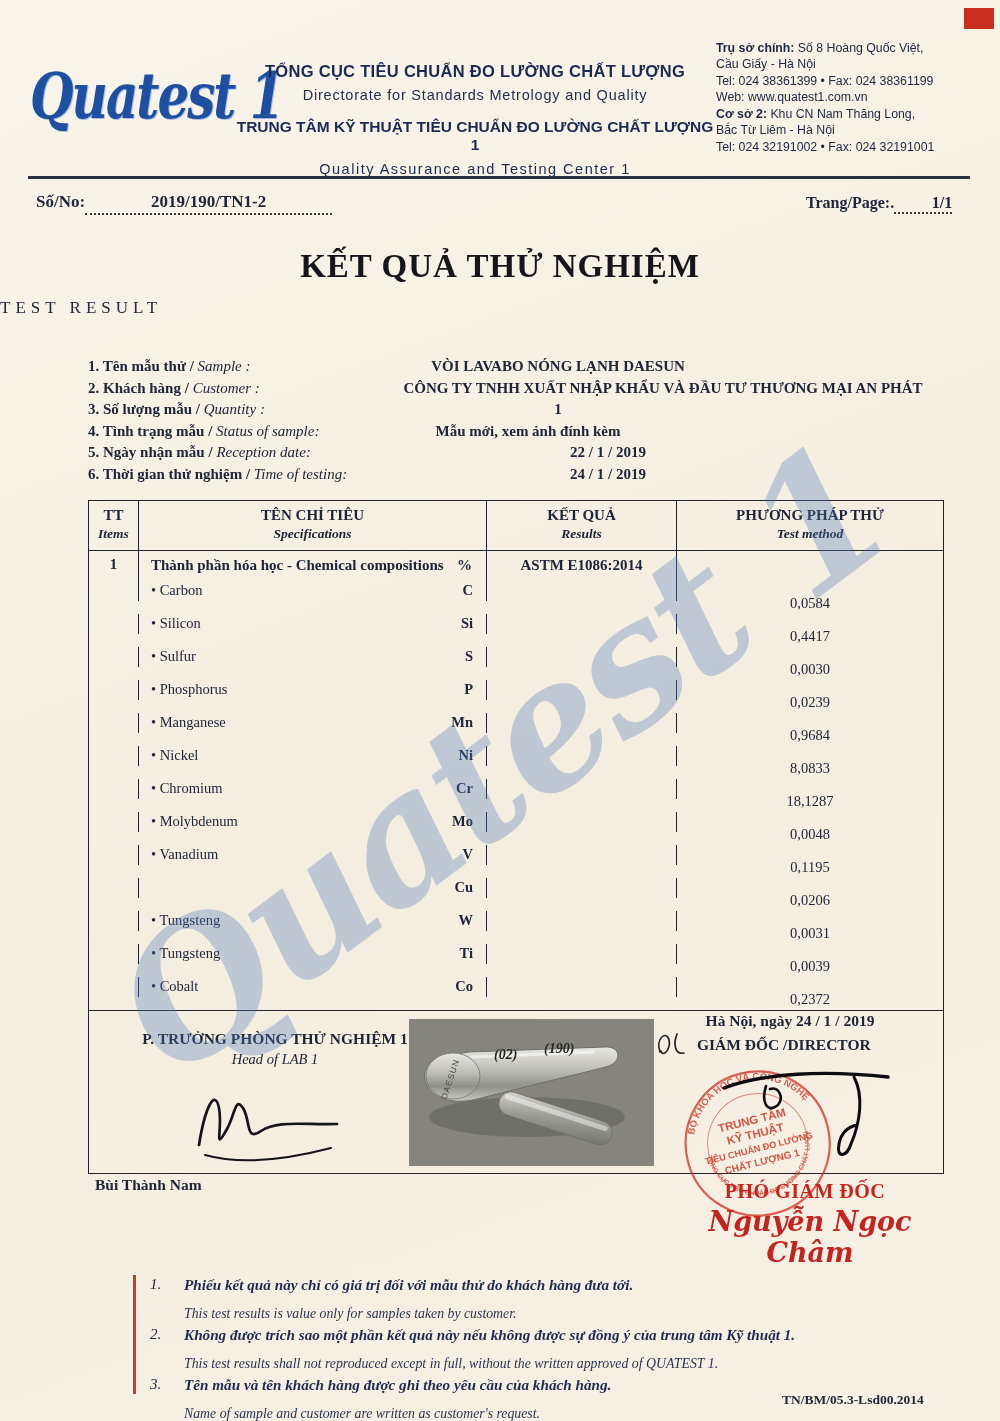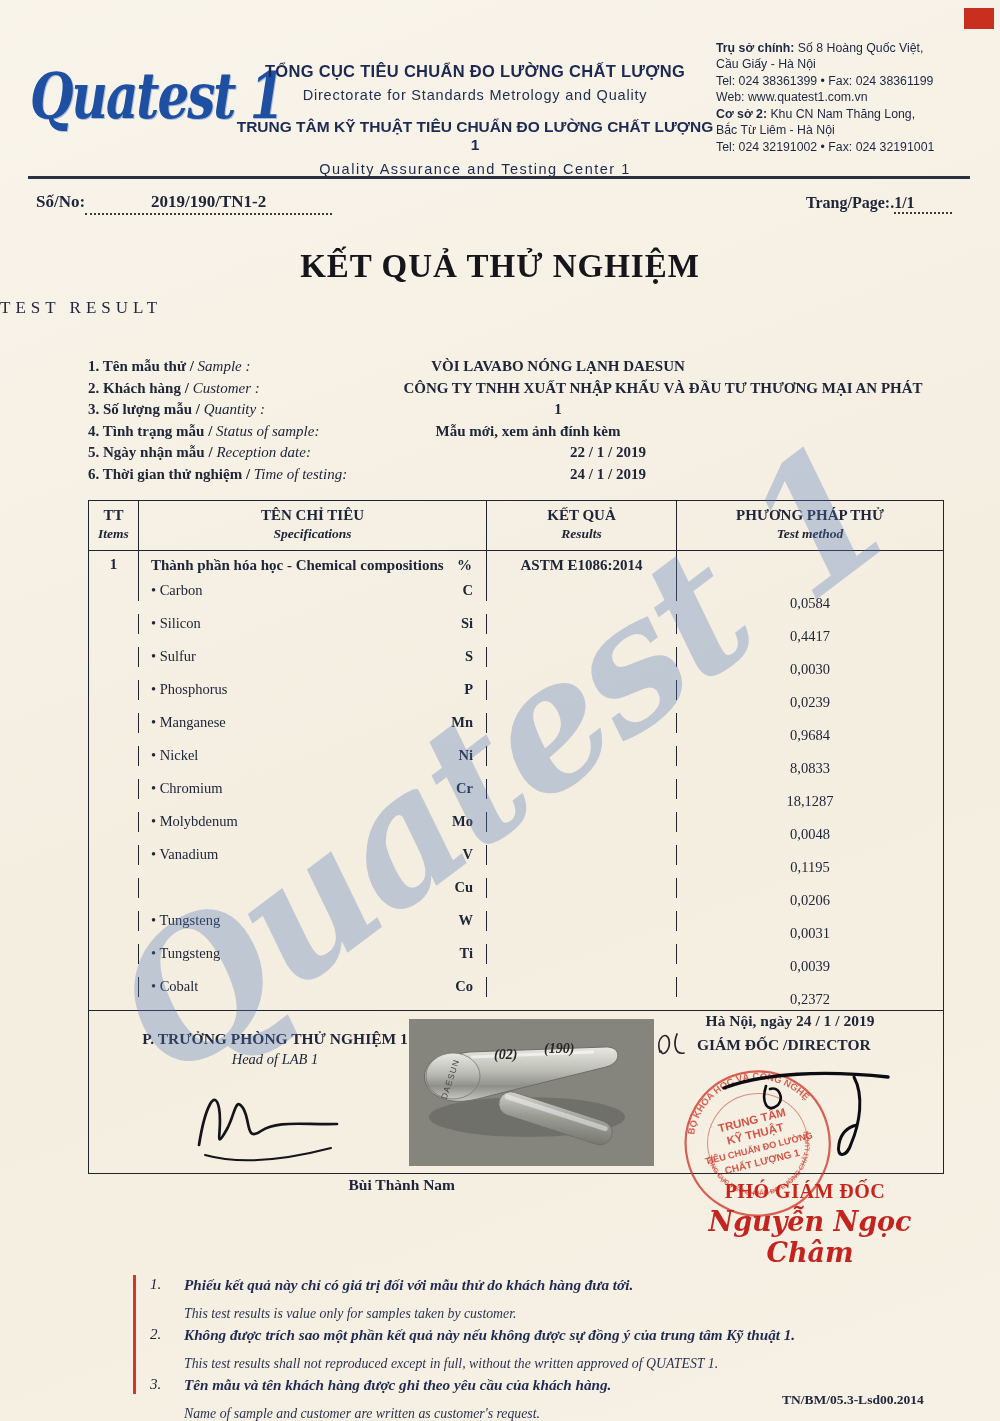--- a/index.html
+++ b/index.html
@@ -18,21 +18,21 @@
   .center-vi{font-size:15.5px;font-weight:bold;margin-top:15px;}
   .center-en{font-size:14.5px;margin-top:7px;letter-spacing:1.5px;}
   .head-contact{position:absolute;left:716px;top:40px;width:252px;
         font-family:"Liberation Sans",sans-serif;font-size:12.3px;line-height:1.34;color:#1d2642;}
   .head-contact .b{font-weight:bold;}
   .head-rule{position:absolute;left:28px;top:176px;width:942px;height:2.5px;background:#2b3040;}
   
   .so-line{position:absolute;left:36px;top:192px;font-size:17px;font-weight:bold;}
   .so-dots{display:inline-block;min-width:235px;border-bottom:2px dotted #3a3a3a;text-align:center;padding:0 6px 1px;}
   .trang-line{position:absolute;left:806px;top:194px;font-size:16px;font-weight:bold;}
-  .trang-dots{display:inline-block;min-width:58px;border-bottom:2px dotted #3a3a3a;text-align:left;}
+  .trang-dots{display:inline-block;min-width:58px;border-bottom:2px dotted #3a3a3a;text-align:right;}
   
   .title-vi{position:absolute;left:0;top:248px;width:100%;text-align:center;font-size:33px;
         font-weight:bold;color:#15151b;letter-spacing:1px;}
   .title-en{position:absolute;left:0;top:298px;width:100%;text-align:left;font-size:17px;
         letter-spacing:5px;color:#23283c;}
   
   .sample-info{position:absolute;left:88px;top:358px;width:870px;font-size:15px;}
   .si-row{position:relative;height:21.5px;}
   .si-label-vi{font-weight:bold;}
   .si-label-en{font-style:italic;font-weight:500;}
@@ -70,21 +70,21 @@
         white-space:nowrap;pointer-events:none;z-index:3;letter-spacing:-4px;}
   
   .place-date{position:absolute;left:660px;top:1012px;width:260px;text-align:center;
         font-weight:bold;font-size:15.5px;}
   .director-title{position:absolute;left:697px;top:1036px;font-size:15.5px;font-weight:bold;}
   .handmark{position:absolute;left:650px;top:1026px;}
   .left-title{position:absolute;left:95px;top:1030px;width:360px;text-align:center;}
   .left-title .l1{font-weight:bold;font-size:15.5px;}
   .left-title .l2{font-weight:normal;font-style:italic;font-size:14.5px;margin-top:3px;}
   .left-sig{position:absolute;left:185px;top:1075px;}
-  .left-name{position:absolute;left:95px;top:1176px;width:360px;text-align:right;font-weight:bold;font-size:15.5px;}
+  .left-name{position:absolute;left:95px;top:1176px;width:360px;text-align:left;font-weight:bold;font-size:15.5px;}
   .stamp{position:absolute;left:628px;top:1056px;width:270px;height:160px;transform:rotate(-14deg);z-index:2;opacity:.92;}
   .right-sig{position:absolute;left:712px;top:1060px;z-index:4;}
   .deputy-title{position:absolute;left:690px;top:1180px;width:230px;text-align:center;color:#c9241c;
         font-weight:bold;font-size:20px;letter-spacing:.5px;z-index:5;}
   .deputy-name{position:absolute;left:675px;top:1206px;width:270px;text-align:center;color:#c42420;
         font:italic 700 27px "DejaVu Serif",serif;z-index:5;}
   
   .note-redline{position:absolute;left:133px;top:1275px;width:3px;height:119px;background:#cf3a28;}
   .notes{position:absolute;left:150px;top:1276px;width:800px;}
   .note{display:flex;margin-bottom:4px;}

